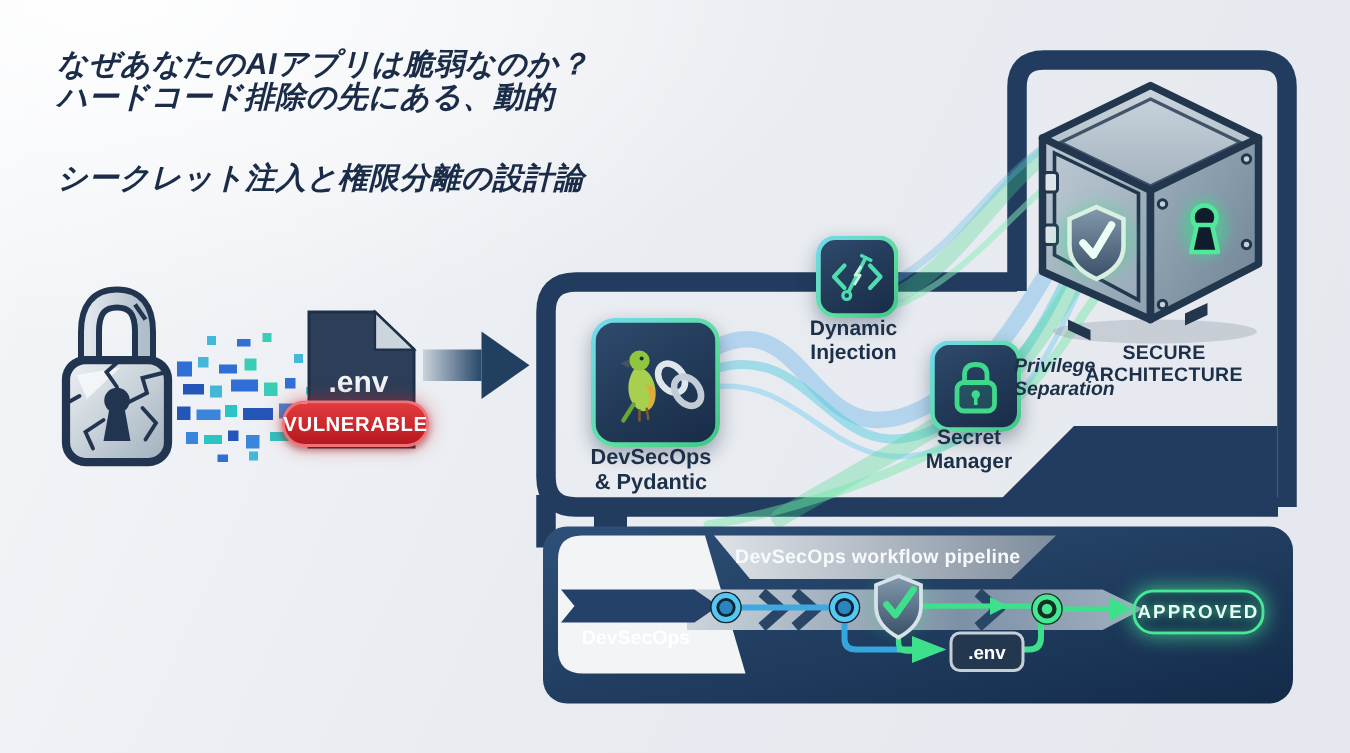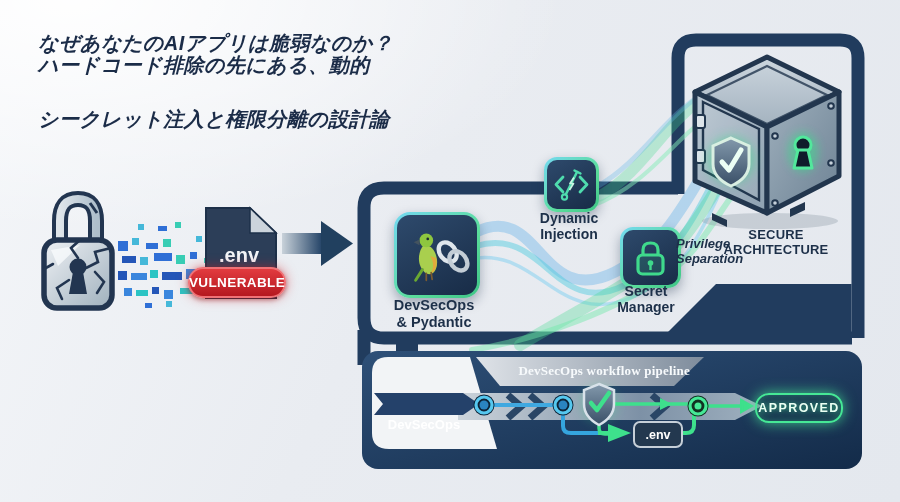--- a/index.html
+++ b/index.html
@@ -24,21 +24,21 @@
     display:flex; align-items:center; justify-content:center;
   }
   .badge-red{
     background:linear-gradient(180deg,#e23b3f,#b5181f);
     border:2px solid #ef7276; border-radius:15px;
     color:#fff; font-weight:800; font-size:13.5px; letter-spacing:.4px;
     display:flex; align-items:center; justify-content:center;
     box-shadow:0 0 12px rgba(214,38,44,.55), 0 2px 4px rgba(100,10,12,.4);
   }
   .envfile-text{ color:#f2f5f8; font-weight:800; font-size:20px; text-align:center; }
-  .pl-header{ color:#f7fafc; font-weight:700; font-size:13px; text-align:right; letter-spacing:.2px;font-family:Liberation Serif, serif; }
+  .pl-header{ color:#f7fafc; font-weight:700; font-size:13px; text-align:left; letter-spacing:.2px; }
   .banner-text{ color:#ffffff; font-weight:800; font-size:13px; text-align:center; }
   .env-badge{
     background:#23384f; border:2px solid #c6cfd8; border-radius:7px;
     color:#fff; font-weight:700; font-size:12.5px;
     display:flex; align-items:center; justify-content:center;
   }
   .approved{
     border:2.5px solid #46e896; border-radius:14px;
     color:#eafff3; font-weight:800; font-size:12.5px; letter-spacing:1.4px;
     display:flex; align-items:center; justify-content:center;

